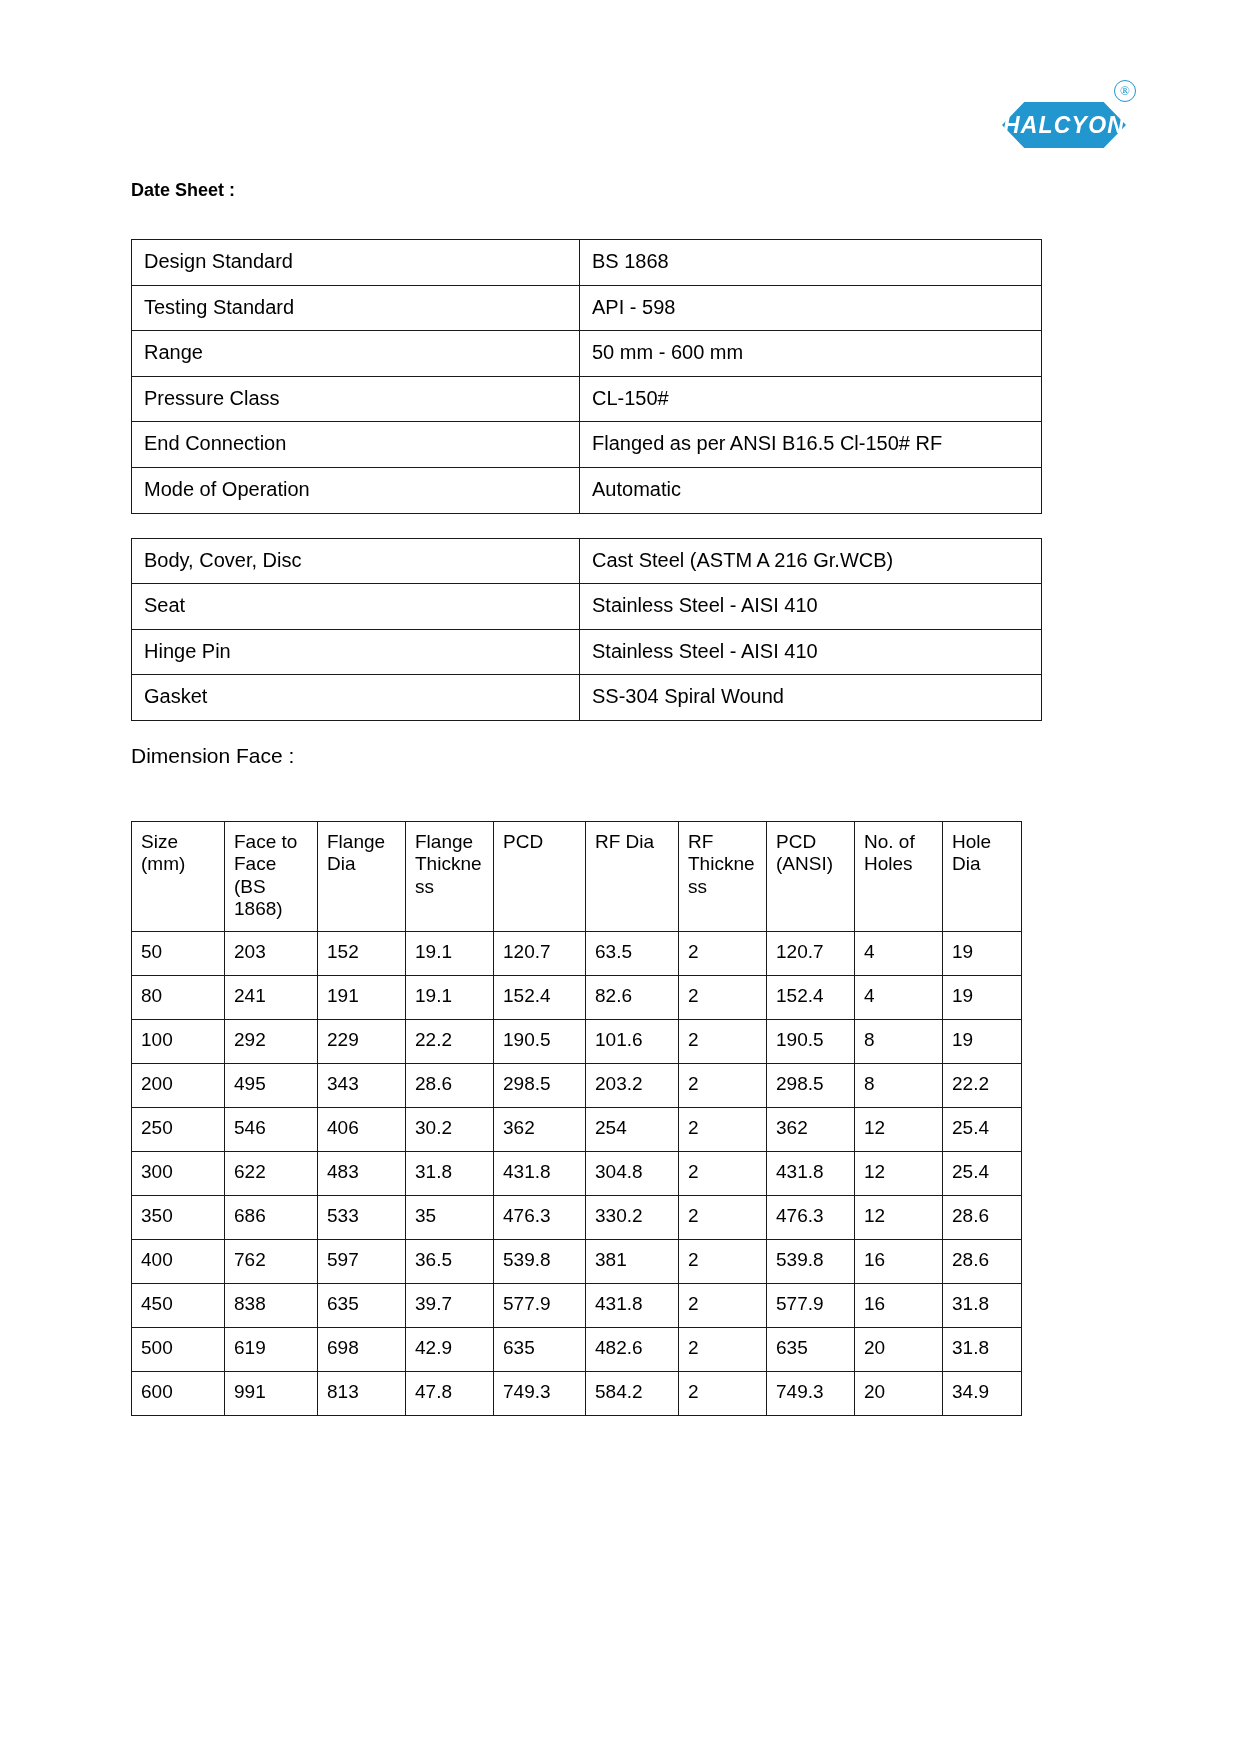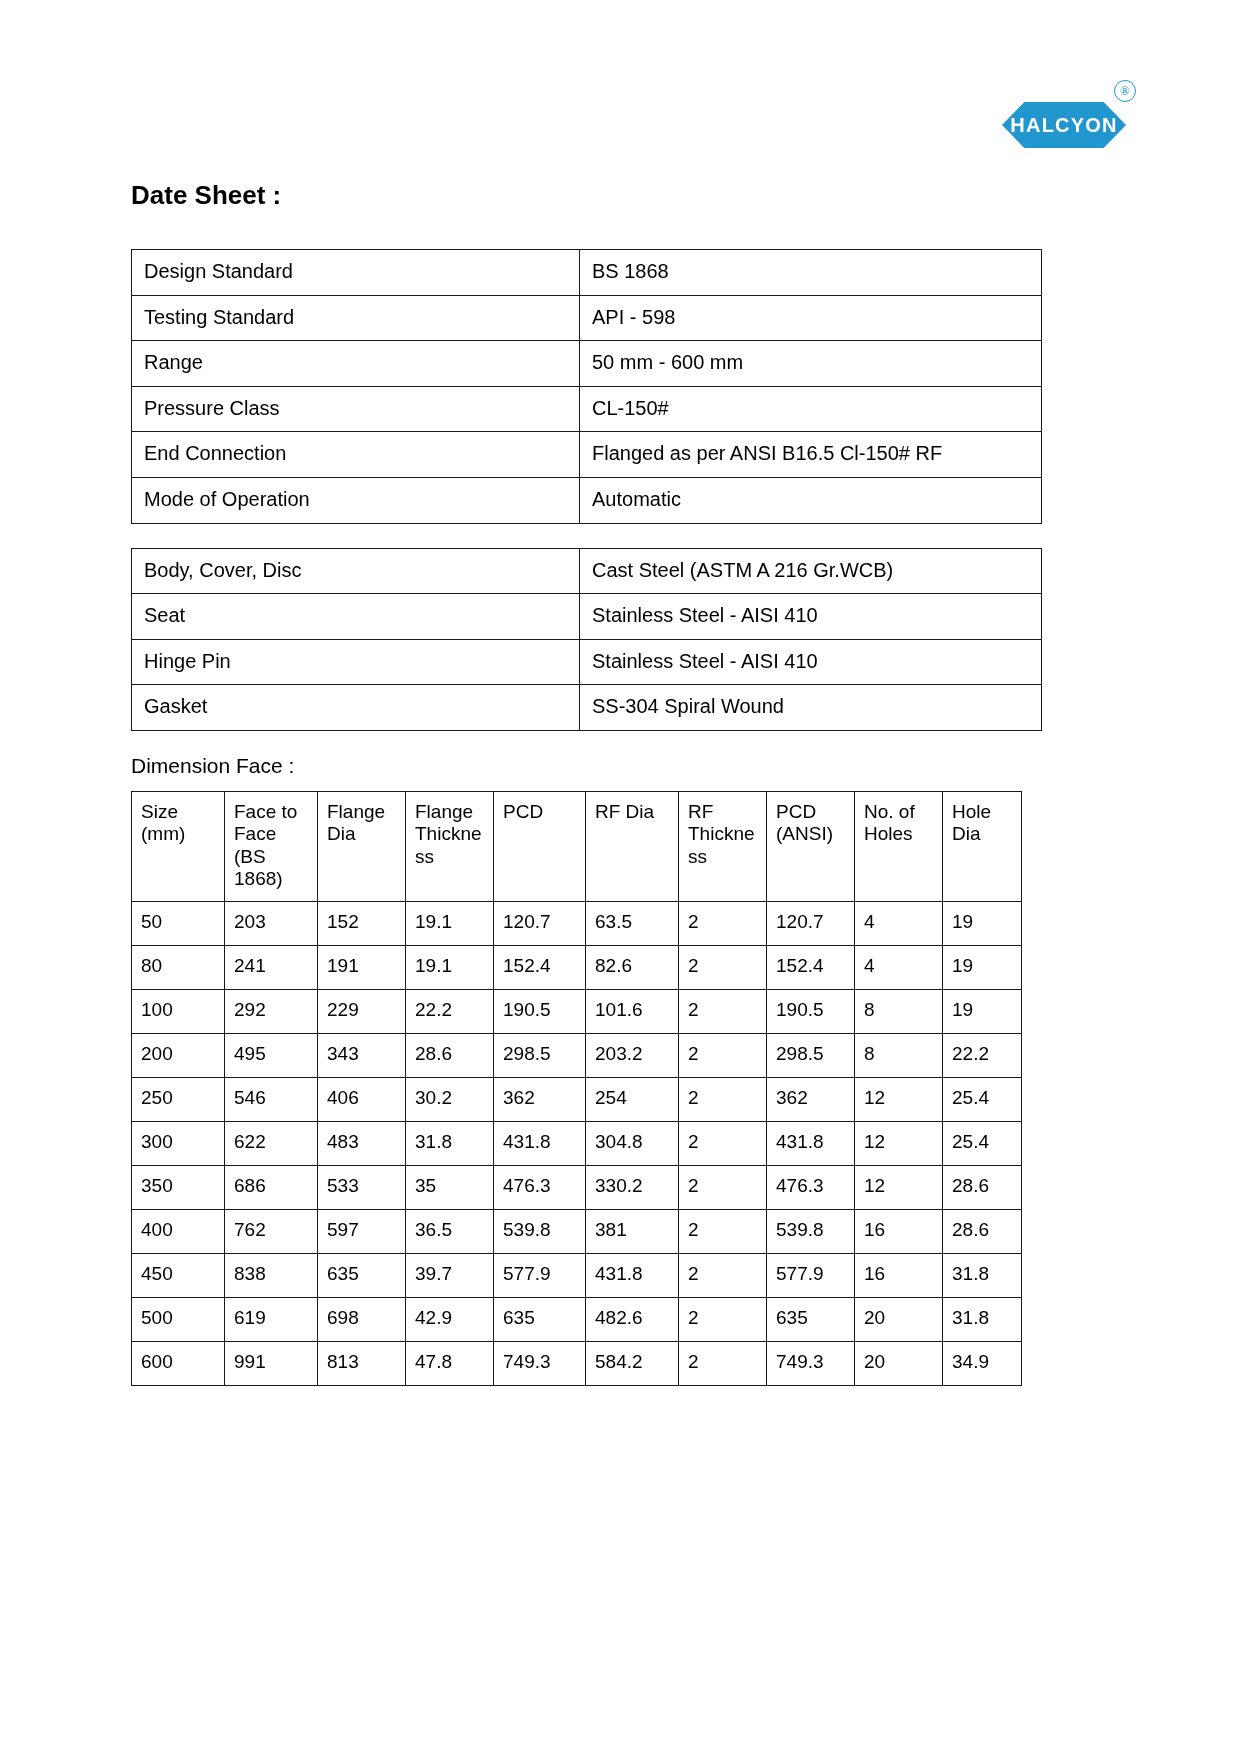--- a/index.html
+++ b/index.html
@@ -52,36 +52,37 @@
     background: #2196cf;
     clip-path: polygon(18% 0%, 82% 0%, 100% 50%, 82% 100%, 18% 100%, 0% 50%);
   }
   .logo-text {
     position: absolute;
     inset: 0;
     display: flex;
     align-items: center;
     justify-content: center;
     color: #ffffff;
-    font-size: 20px;
+    font-size: 23px;
     font-weight: bold;
     letter-spacing: 1.2px;
     font-family: "Liberation Sans", sans-serif;
+    font-style: italic;
   }
 
   
   .page {
     position: absolute;
     left: 131px;
     top: 0;
     width: 910px;
   }
 
   .heading-bold {
-    font-size: 26px;
+    font-size: 18px;
     font-weight: bold;
     margin: 0;
     padding: 0;
   }
   .heading-plain {
     font-size: 21px;
     font-weight: normal;
     margin: 0;
     padding: 0;
   }
@@ -108,21 +109,21 @@
     word-wrap: break-word;
     overflow-wrap: break-word;
   }
 
   
   .kv-table td.kv-key { width: 448px; }
   .kv-table td.kv-val { width: 462px; }
   .kv-table td { height: 44px; }
 
   
-  .dim-table { width: 890px; }
+  .dim-table { width: 890px; margin-top: 40px; }
   .dim-table td, .dim-table th {
     padding: 9px 8px 10px 9px;
     font-size: 19px;
   }
   .dim-table th { vertical-align: top; }
   .dim-table col.c0 { width: 93px; }
   .dim-table col.c1 { width: 93px; }
   .dim-table col.c2 { width: 88px; }
   .dim-table col.c3 { width: 88px; }
   .dim-table col.c4 { width: 92px; }

